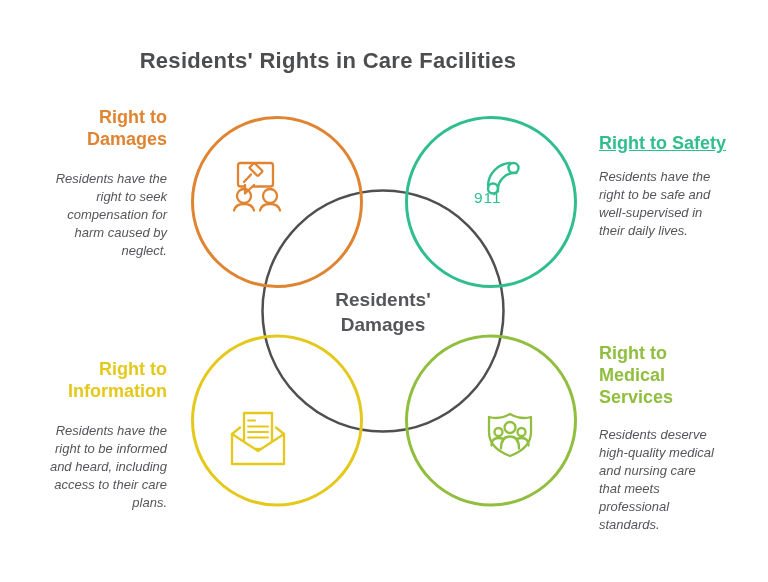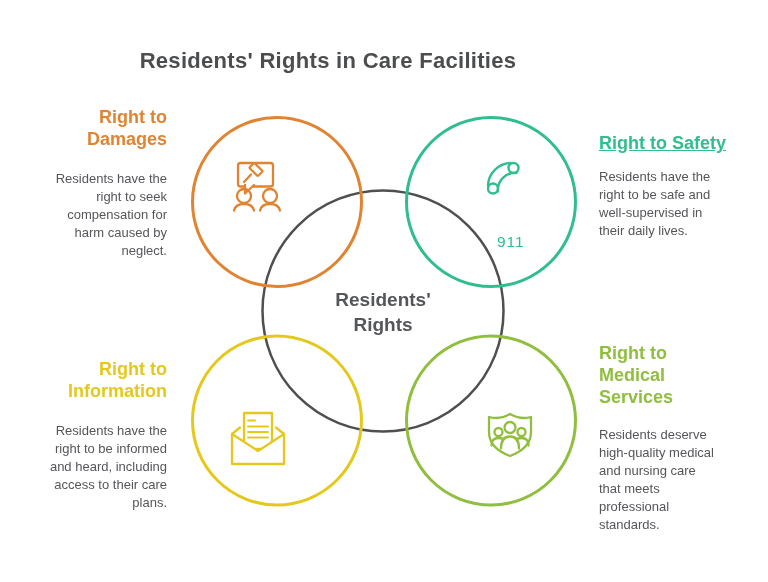--- a/index.html
+++ b/index.html
@@ -17,61 +17,60 @@
     font-size:22px;line-height:26px;font-weight:700;
     color:#4C4D4F;letter-spacing:.3px;
     margin:0;
   }
   .heading{
     font-size:18px;line-height:22px;font-weight:700;
     white-space:pre-line;margin:0;
   }
   .body-text{
     font-size:13px;line-height:18px;font-weight:500;
-    color:#55565A;white-space:pre-line;margin:0;
+    color:#55565A;white-space:pre-line;margin:0;font-style:italic;
   }
   .h-damages{left:10px;top:106px;width:157px;text-align:right;color:#E08432;}
   .b-damages{left:10px;top:170px;width:157px;text-align:right;}
   .h-safety{left:599px;top:132px;width:170px;text-align:left;color:#2FBE8C;text-decoration:underline;}
   .b-safety{left:599px;top:168px;width:160px;text-align:left;}
   .h-information{left:10px;top:358px;width:157px;text-align:right;color:#E4C91C;}
   .b-information{left:10px;top:422px;width:157px;text-align:right;}
   .h-medical{left:599px;top:342px;width:160px;text-align:left;color:#90BE3E;}
   .b-medical{left:599px;top:426px;width:160px;text-align:left;}
   .center-label{
     left:293px;top:287px;width:180px;text-align:center;
     font-size:19px;line-height:25px;font-weight:700;
     color:#55565A;white-space:pre-line;
   }
   .phone-number{
-    left:497px;top:189px;width:44px;
+    left:474px;top:189px;width:44px;
     font-size:15.5px;font-weight:500;letter-spacing:1px;
     color:#2FBE8C;
-    margin-top:44px;
   }
   svg{display:block;}
   .icon-stroke{fill:none;stroke-linecap:round;stroke-linejoin:round;}
 </style>
 </head>
 <body>
 
 <div class="stage">
 
   <h1 class="abs title">Residents' Rights in Care Facilities</h1>
 
   <svg class="abs" style="left:0;top:0" width="768" height="582" viewBox="0 0 768 582">
     <circle cx="383" cy="311" r="120.5" fill="none" stroke="#4F4F4F" stroke-width="2.5"></circle>
     <circle cx="277" cy="202" r="84.5" fill="none" stroke="#E08432" stroke-width="3"></circle>
     <circle cx="491" cy="202" r="84.5" fill="none" stroke="#2FBE8C" stroke-width="3"></circle>
     <circle cx="277" cy="420.5" r="84.5" fill="none" stroke="#E4C91C" stroke-width="3"></circle>
     <circle cx="491" cy="420.5" r="84.5" fill="none" stroke="#90BE3E" stroke-width="3"></circle>
   </svg>
 
   <div class="abs center-label">Residents'
-Rights</div>
+Damages</div>
 
   <svg class="abs icon-stroke" style="left:230px;top:158px" width="54" height="54" viewBox="0 0 54 54" stroke="#E08432" stroke-width="2.3">
     <rect x="8" y="5" width="35" height="23.5" rx="2.5" fill="#fff"></rect>
     <g transform="rotate(45 26 11.5)">
         <rect x="20" y="8" width="12" height="7" rx="1"></rect>
       </g>
     <line x1="14" y1="24" x2="21" y2="16.5"></line>
     <path d="M15 27 L15 35.5 L24 27" fill="#fff"></path>
     <circle cx="14" cy="38" r="7"></circle>
     <circle cx="40" cy="38" r="7"></circle>

